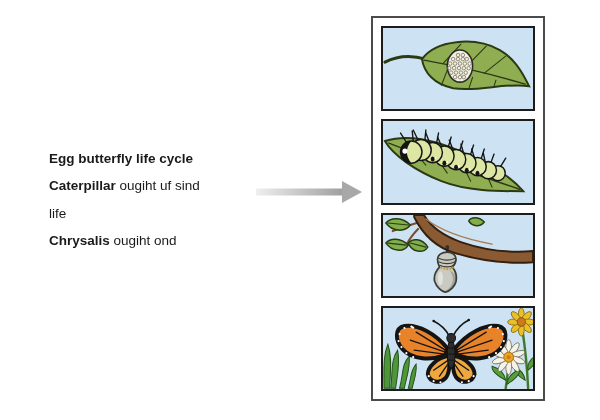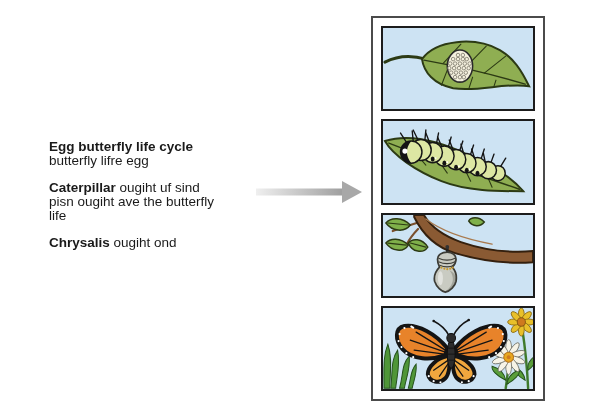--- a/index.html
+++ b/index.html
@@ -6,21 +6,21 @@
   body{
     width:600px;height:420px;position:relative;overflow:hidden;
     background:var(--page-bg,#ffffff);
     font-family:"Liberation Sans","DejaVu Sans",sans-serif;
     color:var(--text,#1a1a1a);
   }
   .text-col{
     position:absolute;left:49px;top:140px;width:225px;
     font-size:13.5px;line-height:14px;
   }
-  .text-col p{margin:0 0 13px 0;}
+  .text-col p{margin:12px 0 13px 0;}
   .text-col b{font-weight:bold;}
   .arrow-wrap{position:absolute;left:256px;top:179px;width:106px;height:26px;}
   .board{
     position:absolute;left:371px;top:16px;width:174px;height:385px;
     box-sizing:border-box;background:#ffffff;
     border:2px solid var(--board-border,#4b4b4b);
     padding:8px;display:flex;flex-direction:column;gap:8px;
   }
   .panel{
     flex:1;box-sizing:border-box;
@@ -58,26 +58,25 @@
   .yellow-petal{fill:var(--flower-yellow,#e8c02a);stroke:#8a6a14;stroke-width:0.9;}
   .flower-stem{fill:none;stroke:#3f7a2c;stroke-width:2.5;stroke-linecap:round;}
   .flower-leaf{fill:#5a9e3a;stroke:#24511c;stroke-width:1;}
 </style>
 </head>
 <body>
 
 <div class="text-col">
   <p>
     <b>Egg butterfly life cycle</b><br>
-    <span>butterfly lifre egg</span>
   </p>
   <p>
     <b>Caterpillar</b>
     <span>ougiht uf sind</span><br>
-    <span>pisn ougiht ave the butterfly</span><br>
+    <br>
     <span>life</span>
   </p>
   <p>
     <b>Chrysalis</b>
     <span>ougiht ond</span><br>
   </p>
 </div>
 
 <div class="arrow-wrap">
   <svg viewBox="0 0 106 26" preserveAspectRatio="none">

